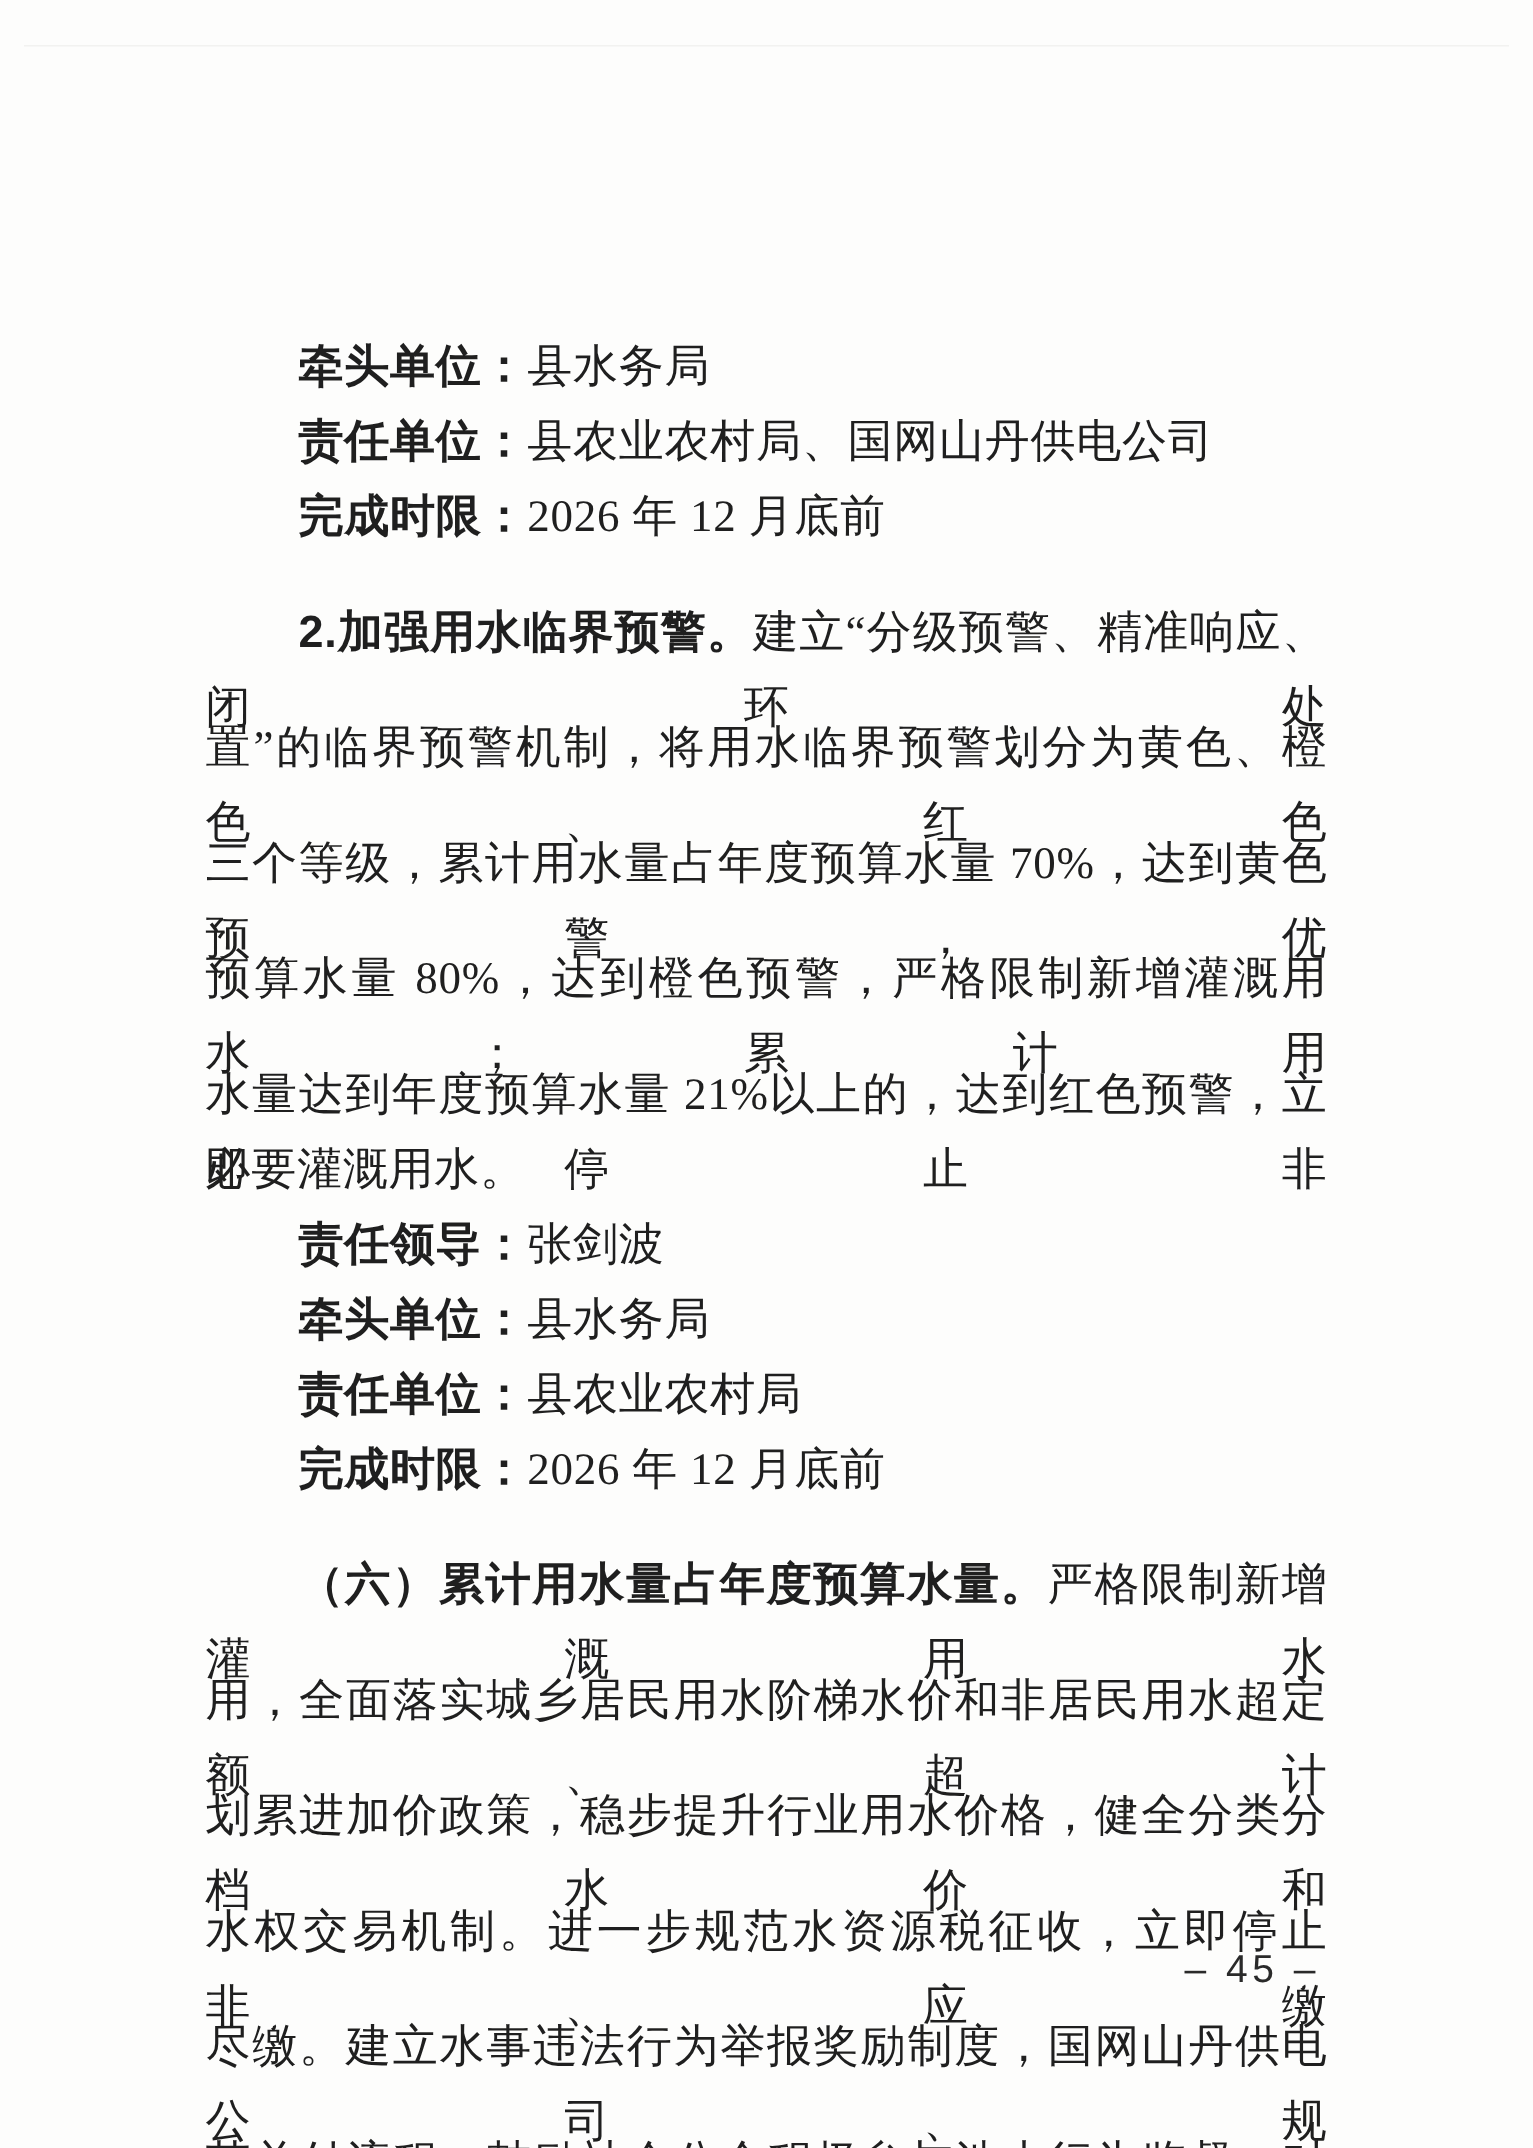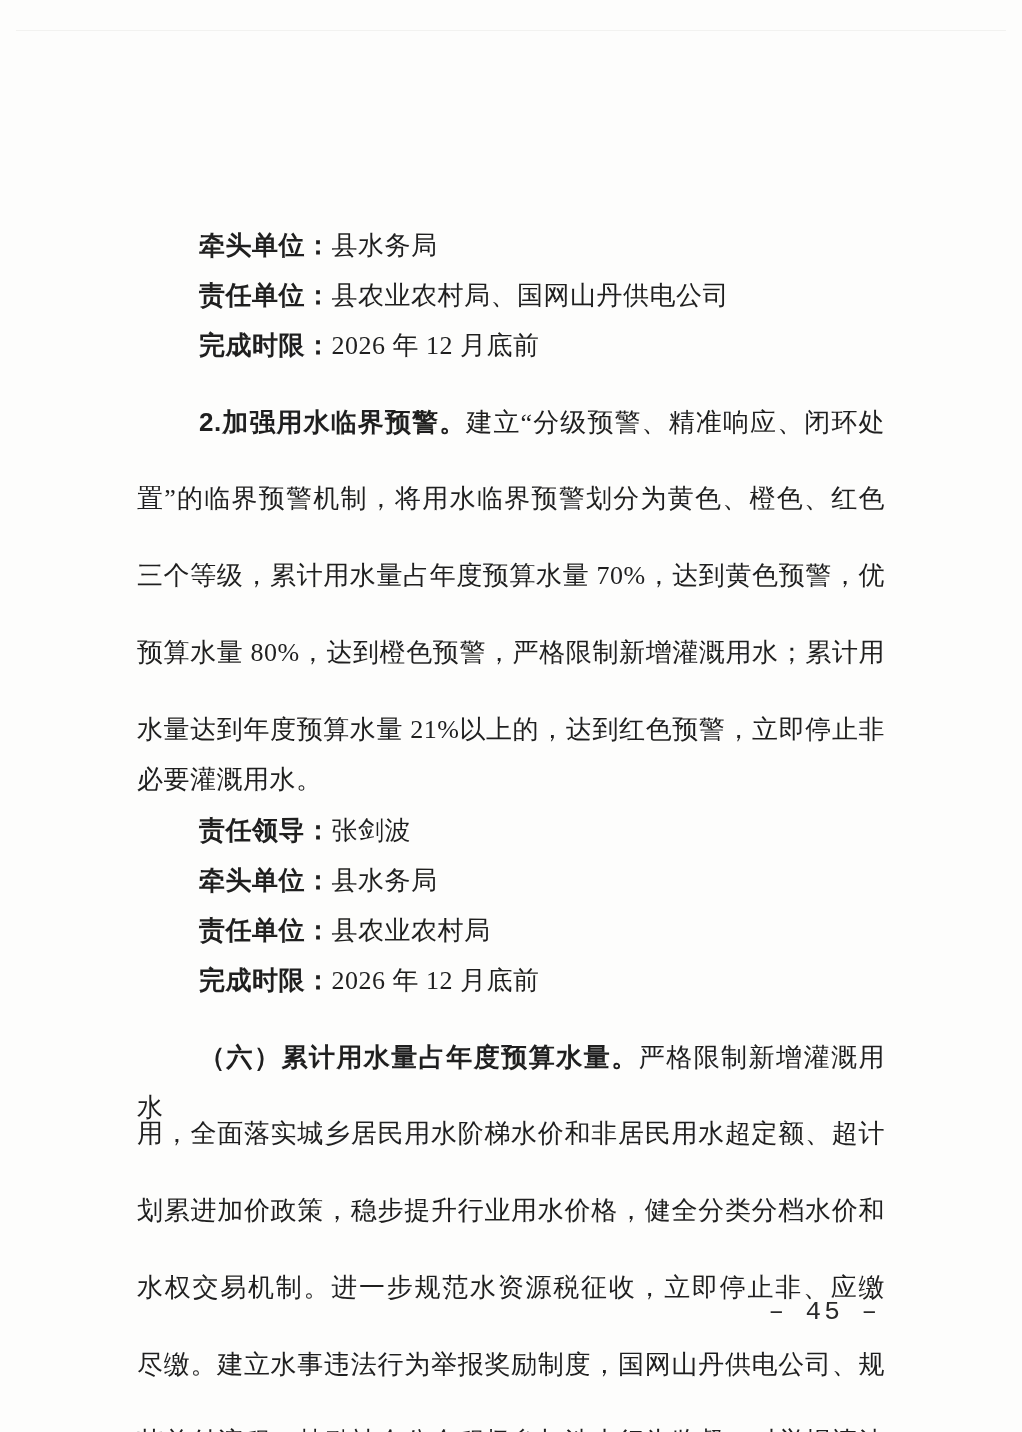--- a/index.html
+++ b/index.html
@@ -27,21 +27,21 @@
   }
   .doc-body {
     position: absolute;
     left: 137px;
     top: 220px;
     width: 748px;
   }
   .line {
     height: 50px;
     line-height: 50px;
-    font-size: 26px;
+    font-size: 30px;
     letter-spacing: 0.5px;
     white-space: pre-wrap;
   }
   .line.justify {
     text-align: justify;
     text-align-last: justify;
     margin-top: 27px;
   }
   .line.indent {
     text-indent: 62px;
@@ -50,21 +50,21 @@
     font-family: "Liberation Sans", sans-serif;
     font-weight: 700;
   }
   .page-number {
     position: absolute;
     top: 1297px;
     right: 142px;
     font-size: 26px;
     letter-spacing: 3px;
     color: #2a2a2a;
-    font-family: Liberation Mono, monospace;
+    font-family: Liberation Sans, sans-serif;
   }
 </style>
 </head>
 <body>
 
 <div class="page" style="background: rgb(253, 253, 252); color: rgb(31, 31, 31);">
   <div class="scan-line"></div>
   <div class="doc-body" id="doc-body">
       <div class="line indent"><span class="seg-bold">牵头单位：</span><span class="seg">县水务局</span></div>
       <div class="line indent"><span class="seg-bold">责任单位：</span><span class="seg">县农业农村局、国网山丹供电公司</span></div>

